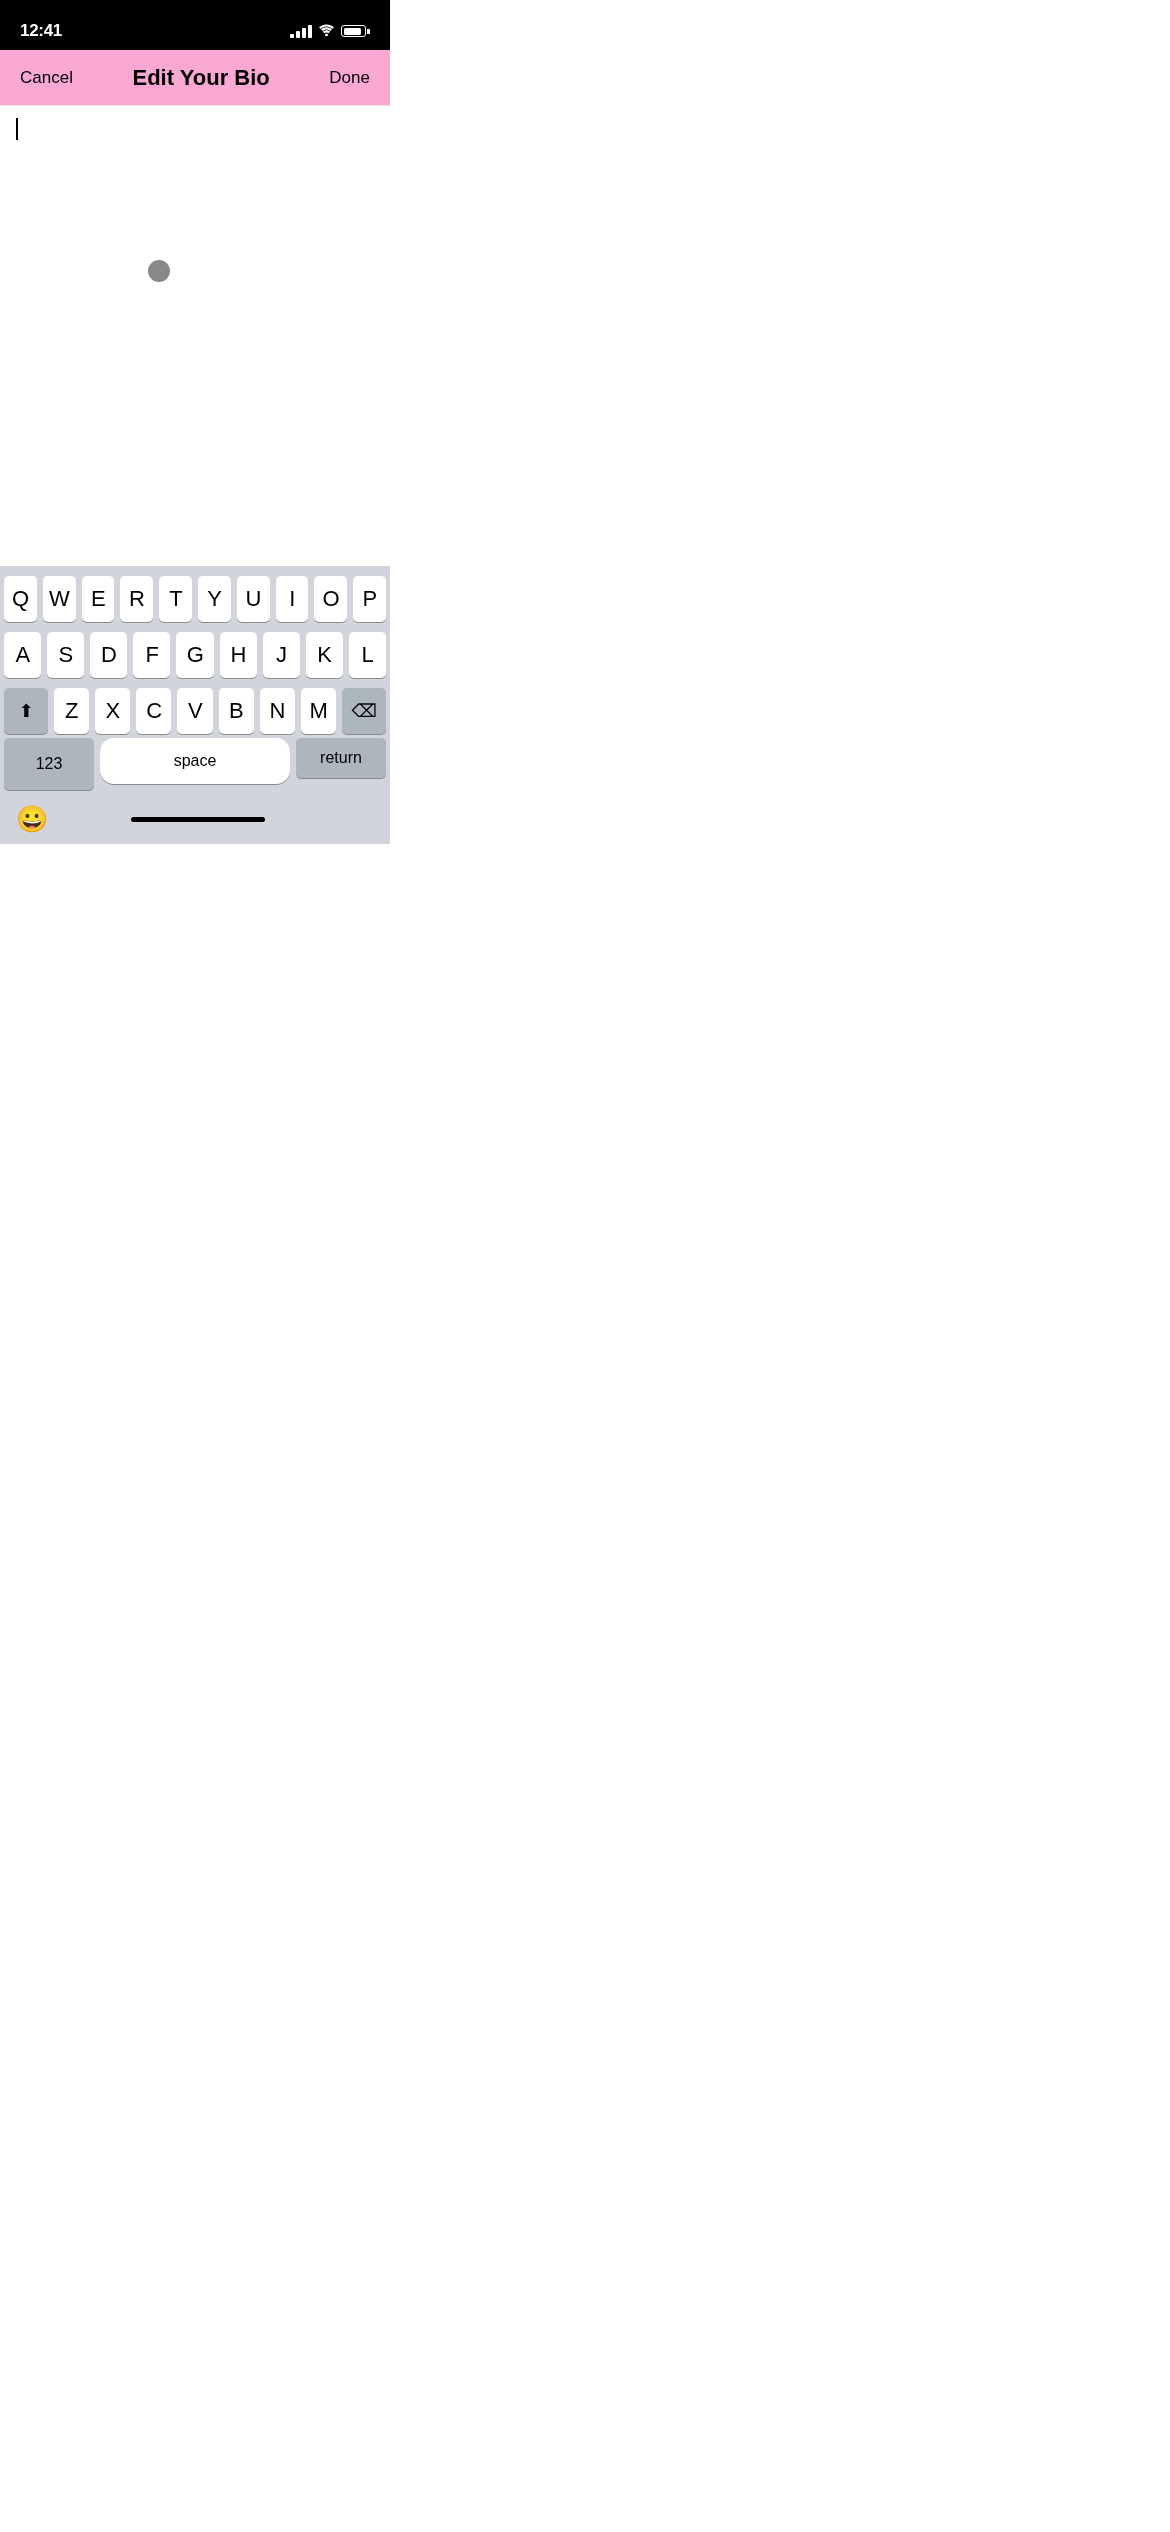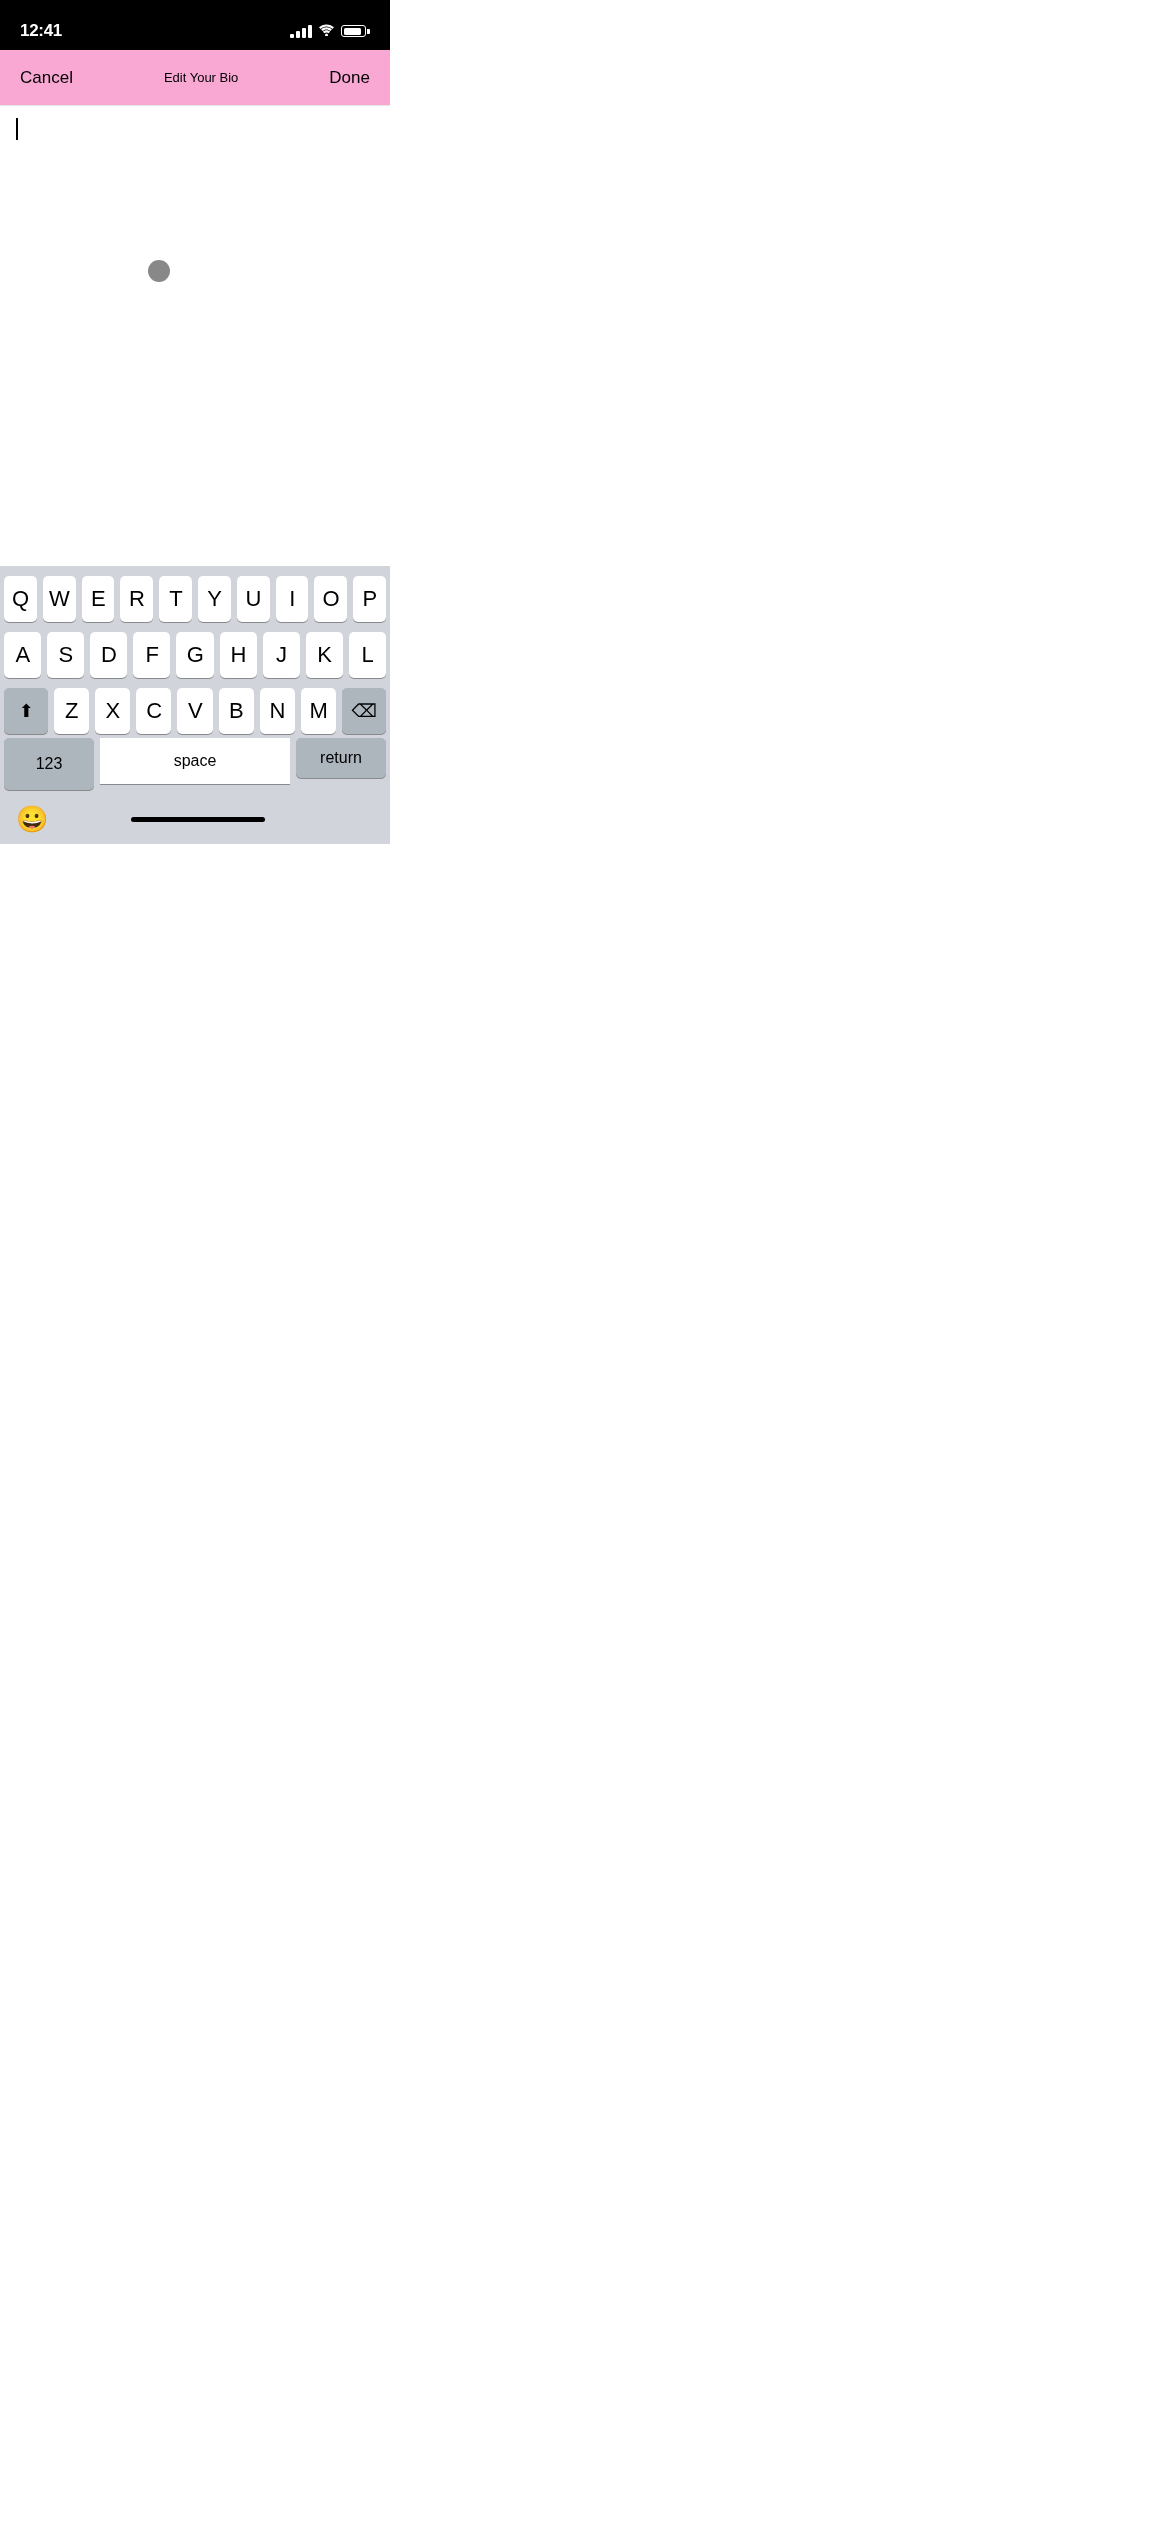--- a/index.html
+++ b/index.html
@@ -107,22 +107,22 @@
       padding: 0 20px;
     }
 
     .nav-cancel {
       font-size: 17px;
       color: #000;
       cursor: pointer;
     }
 
     .nav-title {
-      font-size: 13px;
-      font-weight: 400;
+      font-size: 22px;
+      font-weight: 700;
       color: #000;
     }
 
     .nav-done {
       font-size: 17px;
       color: #000;
       cursor: pointer;
     }
 
     
@@ -238,21 +238,21 @@
       color: #000;
       cursor: pointer;
       box-shadow: 0 1px 0 rgba(0,0,0,0.35);
       user-select: none;
     }
 
     .key-space {
       flex: 1;
       height: 46px;
       background: #fff;
-      border-radius: 0;
+      border-radius: 14px;
       display: flex;
       align-items: center;
       justify-content: center;
       font-size: 16px;
       color: #000;
       cursor: pointer;
       box-shadow: 0 1px 0 rgba(0,0,0,0.35);
       user-select: none;
     }
 

